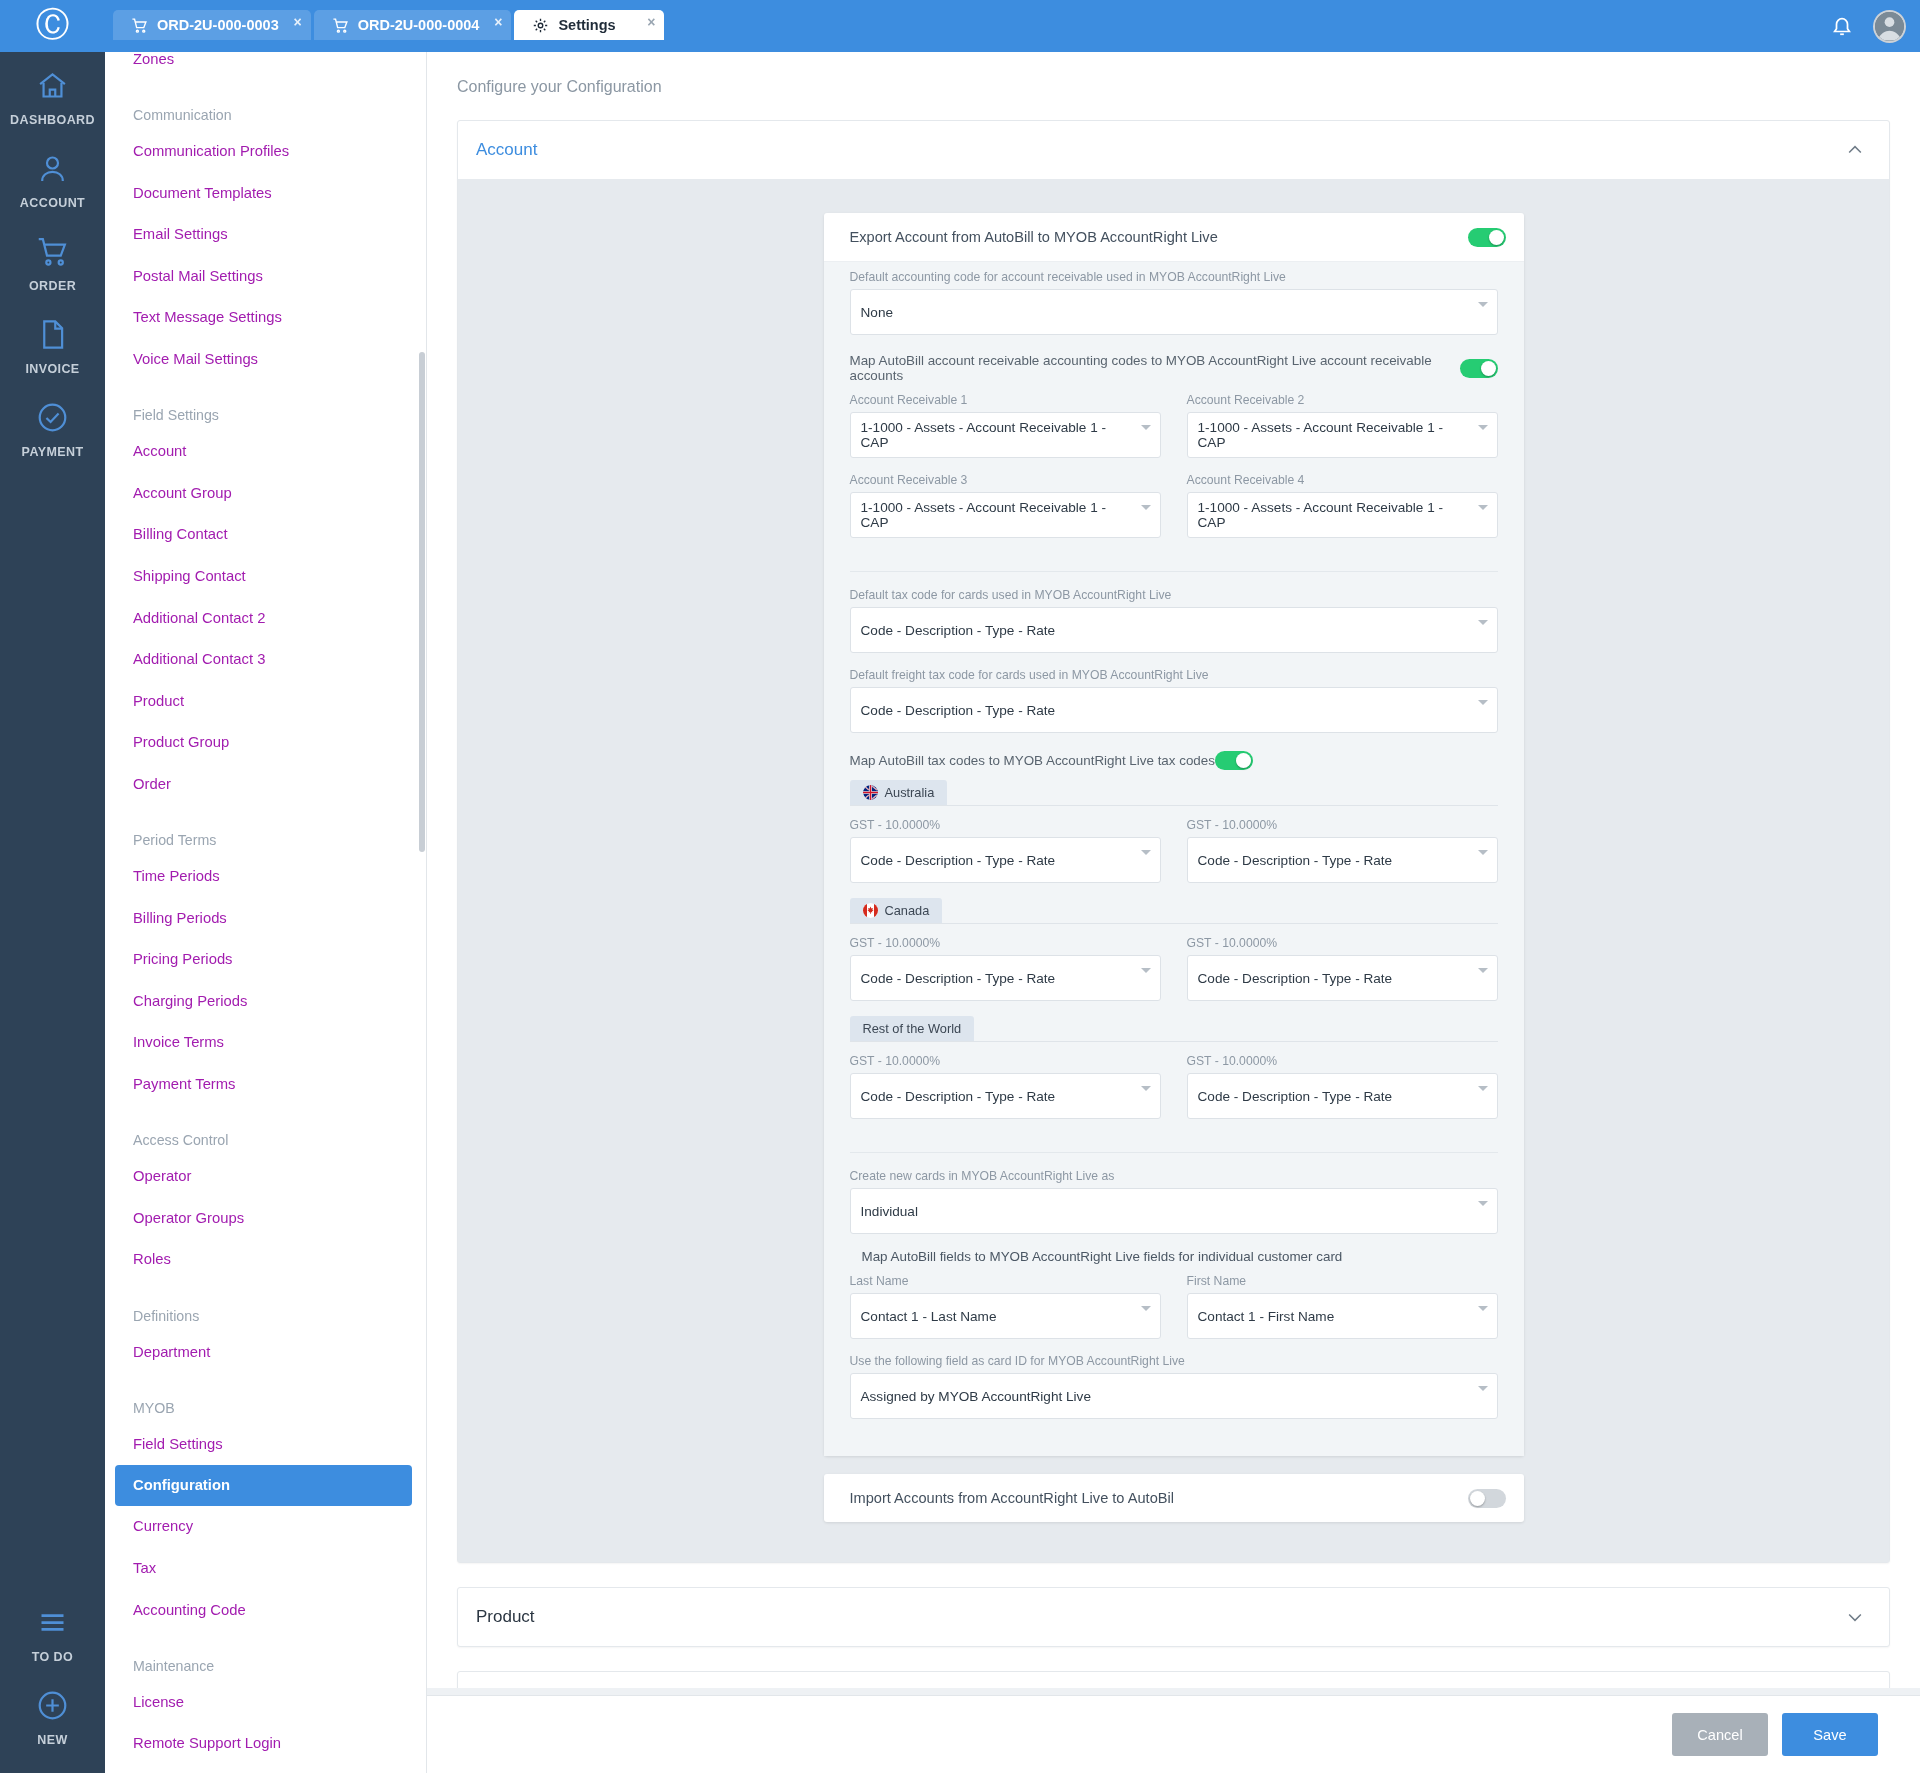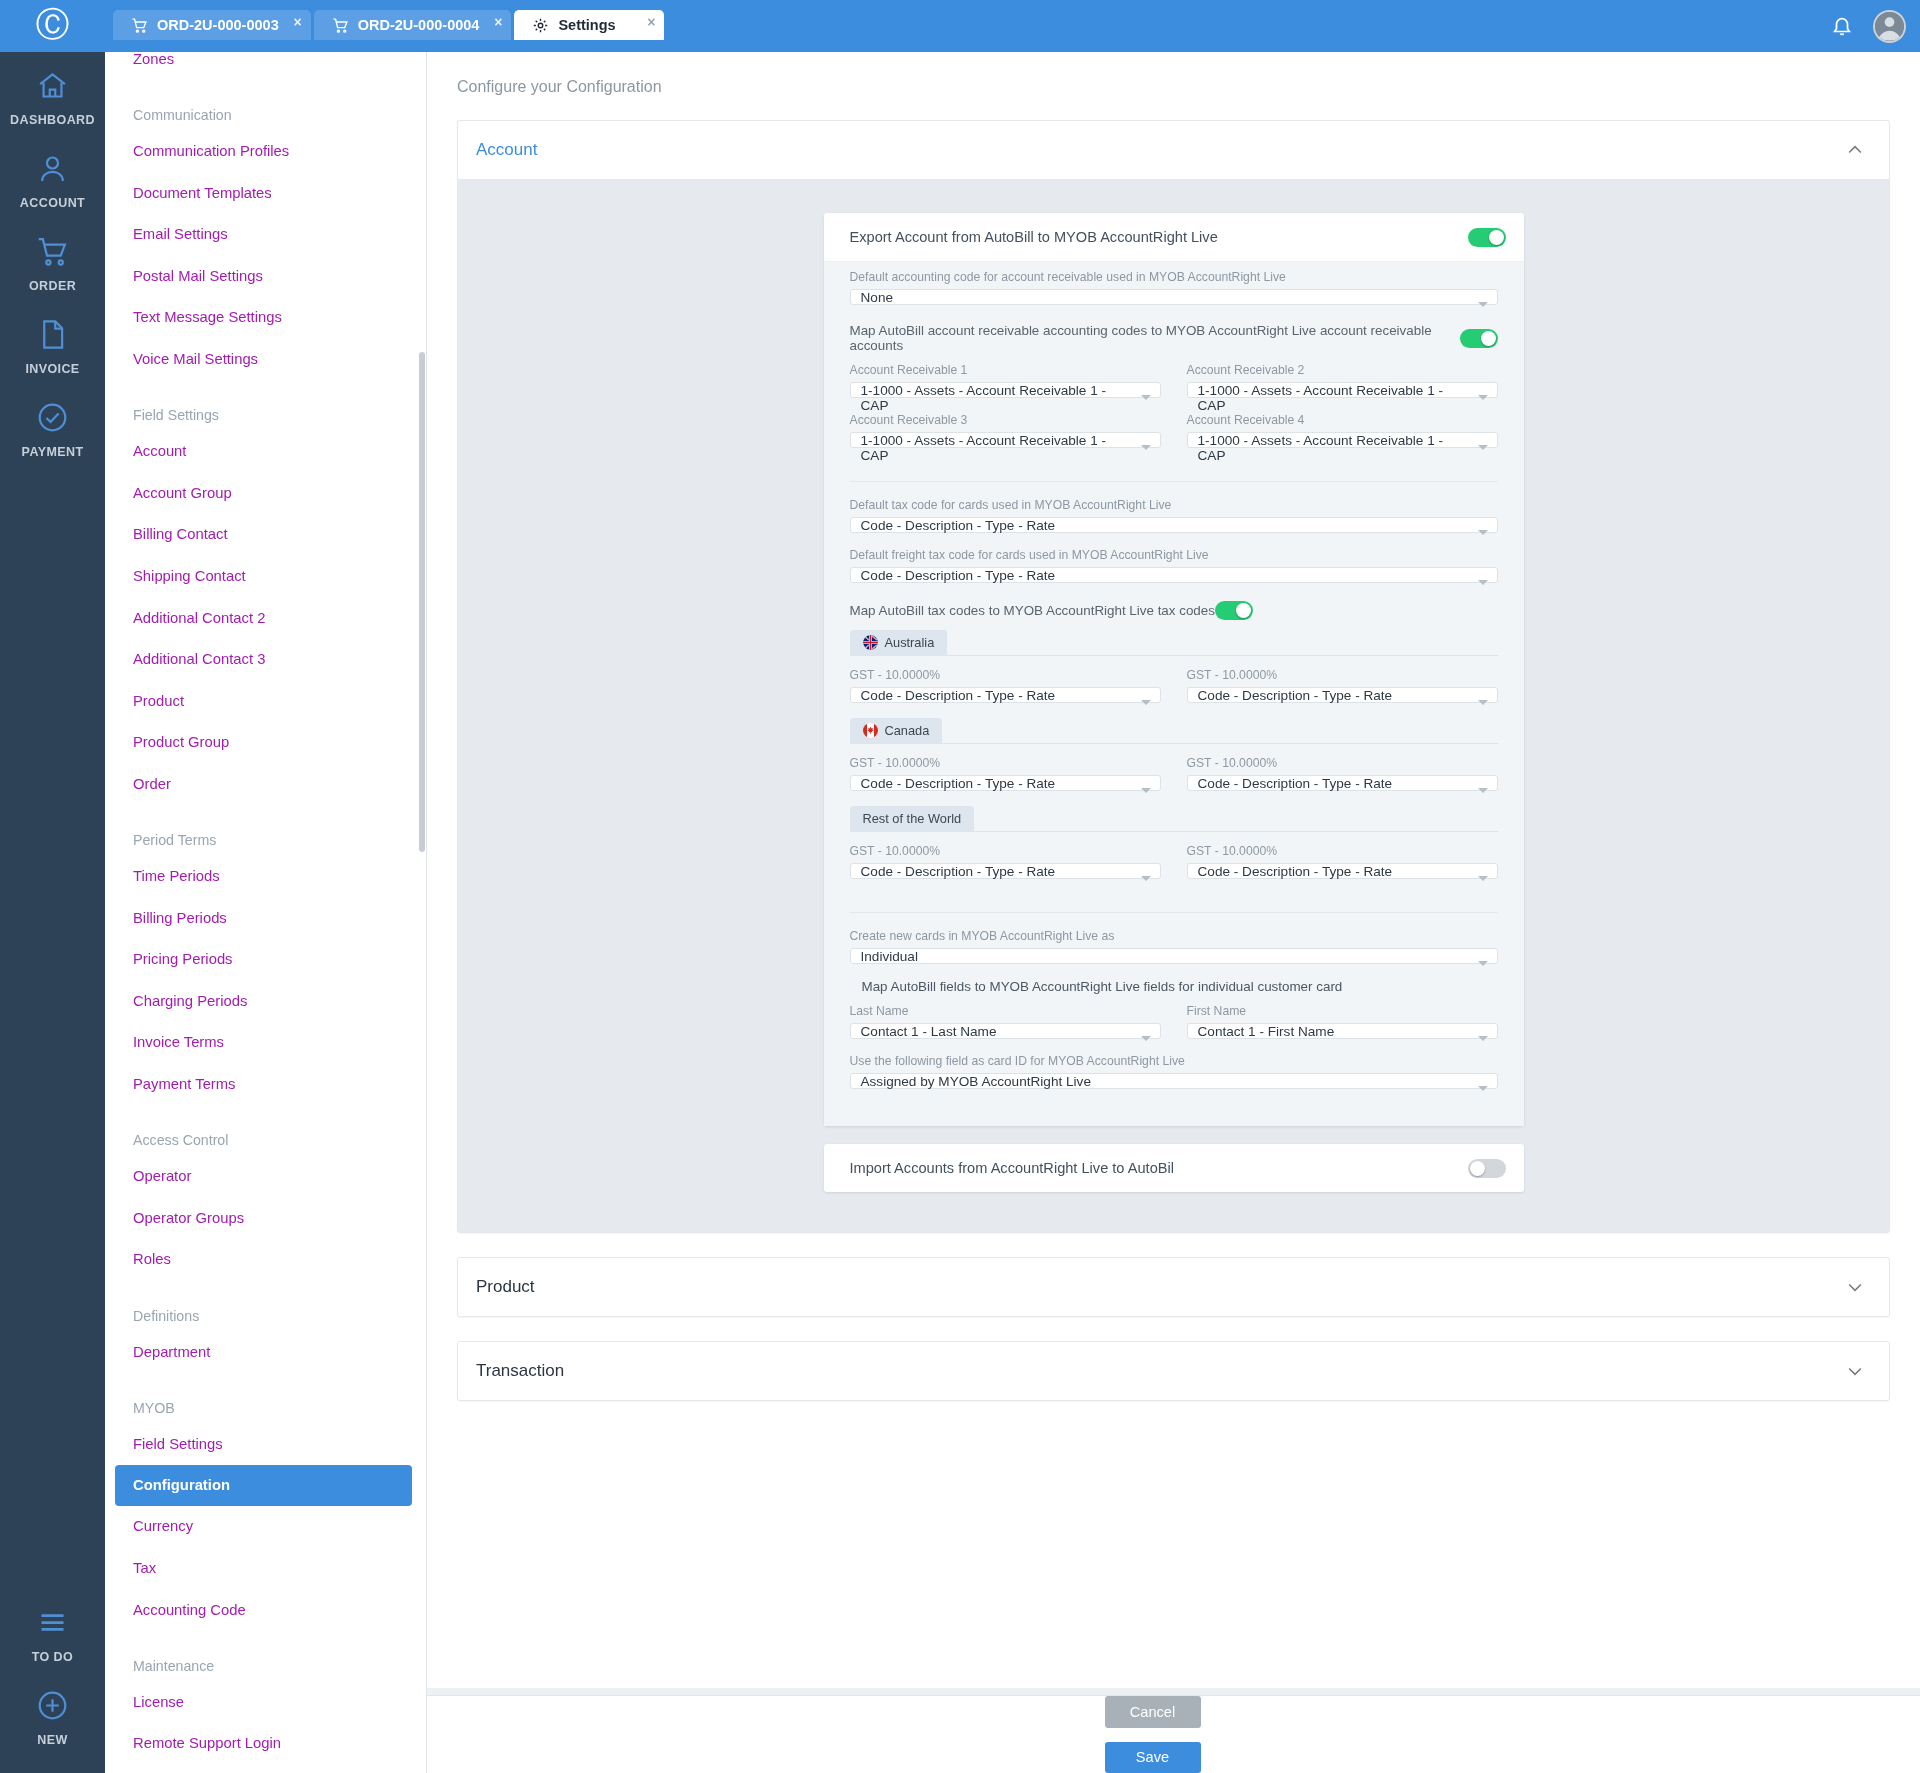--- a/index.html
+++ b/index.html
@@ -130,23 +130,23 @@
     padding: 0 18px 0 26px; font-size: 14.6px; color: #43505e;
   }
   .card-body { background: #f2f5f7; padding: 8px 26px 22px 26px; border-top: 1px solid #eceff2; }
 
   .card.standalone { margin-top: 18px; }
   .card.standalone .card-head { height: 48px; }
 
   .fld { margin-bottom: 15px; }
   .fld-label { font-size: 12.2px; color: #8d98a4; margin-bottom: 5px; }
   .sel {
-    position: relative; height: 16px; background: #ffffff;
+    position: relative; height: 46px; background: #ffffff;
     border: 1px solid #dde2e7; border-radius: 3px;
-    display: flex; align-items: flex-start; padding: 0 26px 0 10px;
+    display: flex; align-items: center; padding: 0 26px 0 10px;
     font-size: 13.6px; color: #2e3a46; cursor: pointer;
   }
   .caret {
     position: absolute; right: 9px; top: 12px;
     width: 0; height: 0; border-left: 5px solid transparent;
     border-right: 5px solid transparent; border-top: 5px solid #b6bec6;
   }
 
   .row2 { display: flex; gap: 26px; }
   .row2 > .fld { flex: 1; }
@@ -180,21 +180,21 @@
   .flag svg { width: 15px; height: 15px; display: block; }
   .ctry-underline { height: 1px; background: #dfe4e9; margin-bottom: 12px; }
 
   .section-hdr { font-size: 13.4px; color: #4b5764; margin: 8px 0 10px 12px; }
 
   
   .footer {
     position: absolute; left: 427px; bottom: 0; width: 1493px; height: 78px;
     background: #ffffff; border-top: 1px solid #e2e6ea;
     display: flex; align-items: center; justify-content: flex-end;
-    gap: 14px; padding-right: 42px; flex-direction: column;
+    gap: 14px; padding-right: 42px;
   }
   .btn {
     min-width: 96px; height: 43px; border-radius: 3px; border: none;
     font-size: 14.6px; color: #ffffff; cursor: pointer;
     font-family: "Liberation Sans", sans-serif;
   }
   .btn-cancel { background: #a8b0b8; }
   .btn-save { background: #3d8ddf; }
   .main-hscroll {
     position: absolute; left: 427px; bottom: 78px; width: 1493px; height: 7px;

